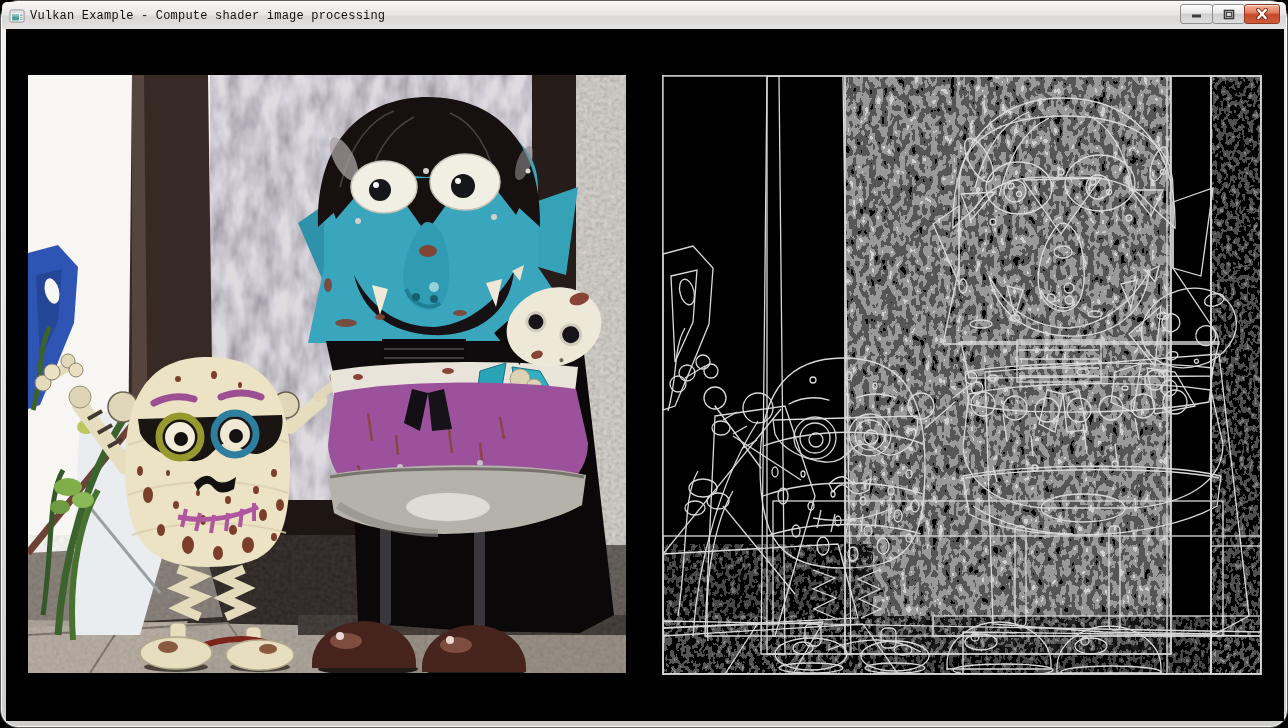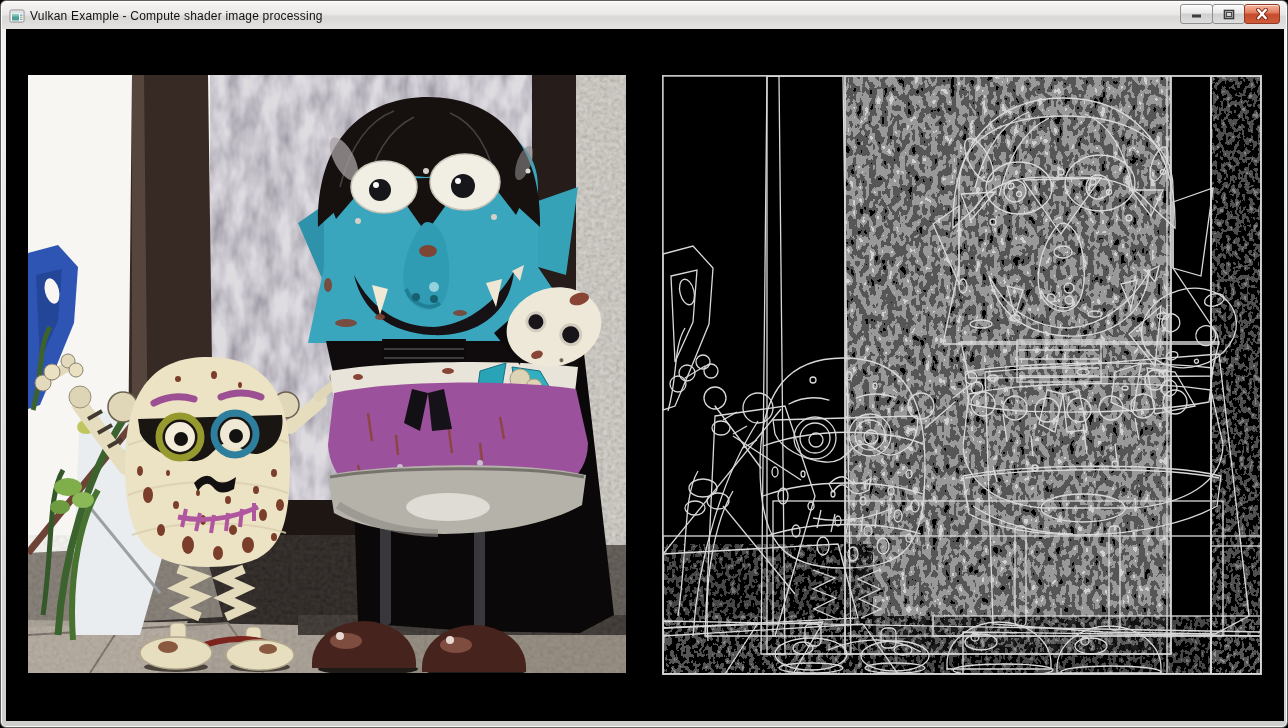--- a/index.html
+++ b/index.html
@@ -1,21 +1,22 @@
 <!DOCTYPE html>
 <html><head>
 <meta charset="utf-8">
 <style>
   html,body{margin:0;padding:0;background:#000;}
   body{width:1288px;height:728px;overflow:hidden;font-family:"Liberation Sans",sans-serif;}
   .window{
     position:absolute;left:0;top:0;width:1286px;height:726px;
-    border:1px solid #5f5f5f;border-radius:6px;
+    border:1px solid #5f5f5f;border-radius:18px;
     background:linear-gradient(#f4f3f2,#dcdbd9 60%,#cfcecd);
     box-shadow:inset 0 0 0 1px rgba(255,255,255,.85);
+    font-family:Liberation Mono, monospace;
   }
   .titlebar{
     position:absolute;left:1px;top:1px;right:1px;height:27px;
     display:flex;align-items:center;
     background:linear-gradient(#f7f6f5,#e9e8e6 45%,#d9d8d6 55%,#e3e2e0);
     border-top-left-radius:5px;border-top-right-radius:5px;
   }
   .app-icon{width:16px;height:16px;margin:0 5px 0 7px;flex:0 0 auto;}
   .title-text{font-size:12px;color:#111;white-space:nowrap;letter-spacing:.2px;}
   .controls{position:absolute;right:6px;top:2px;display:flex;}

